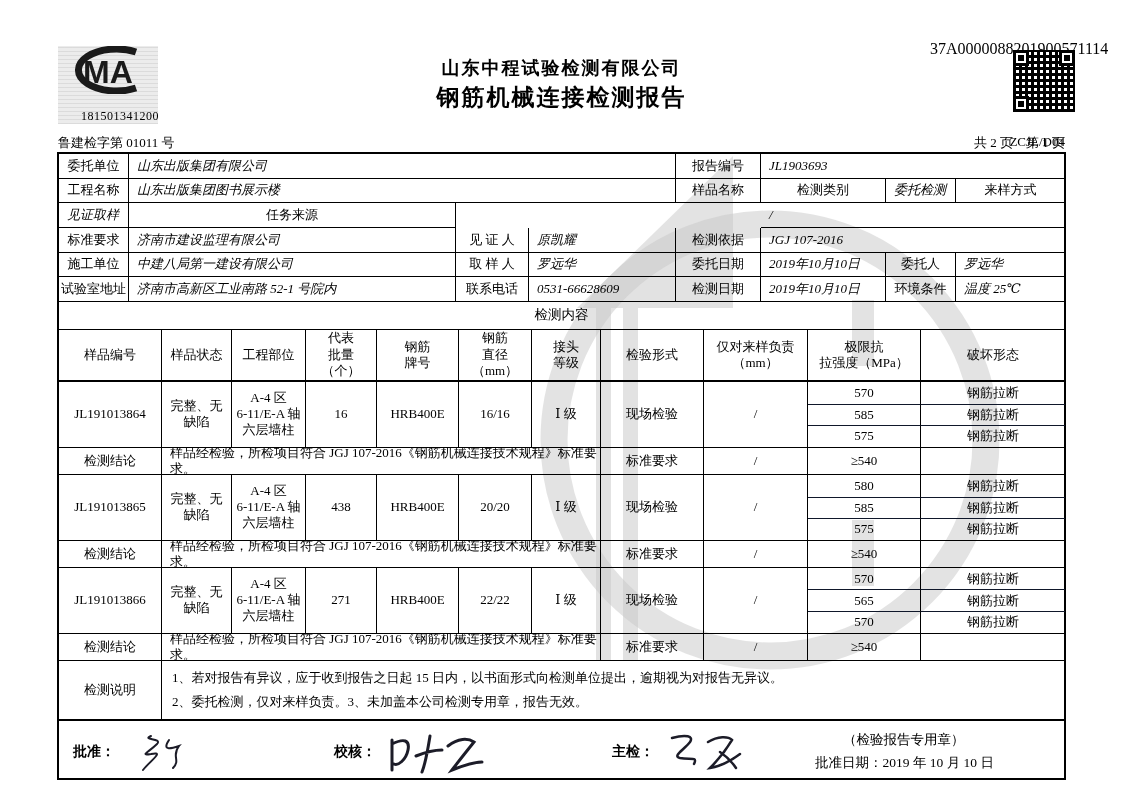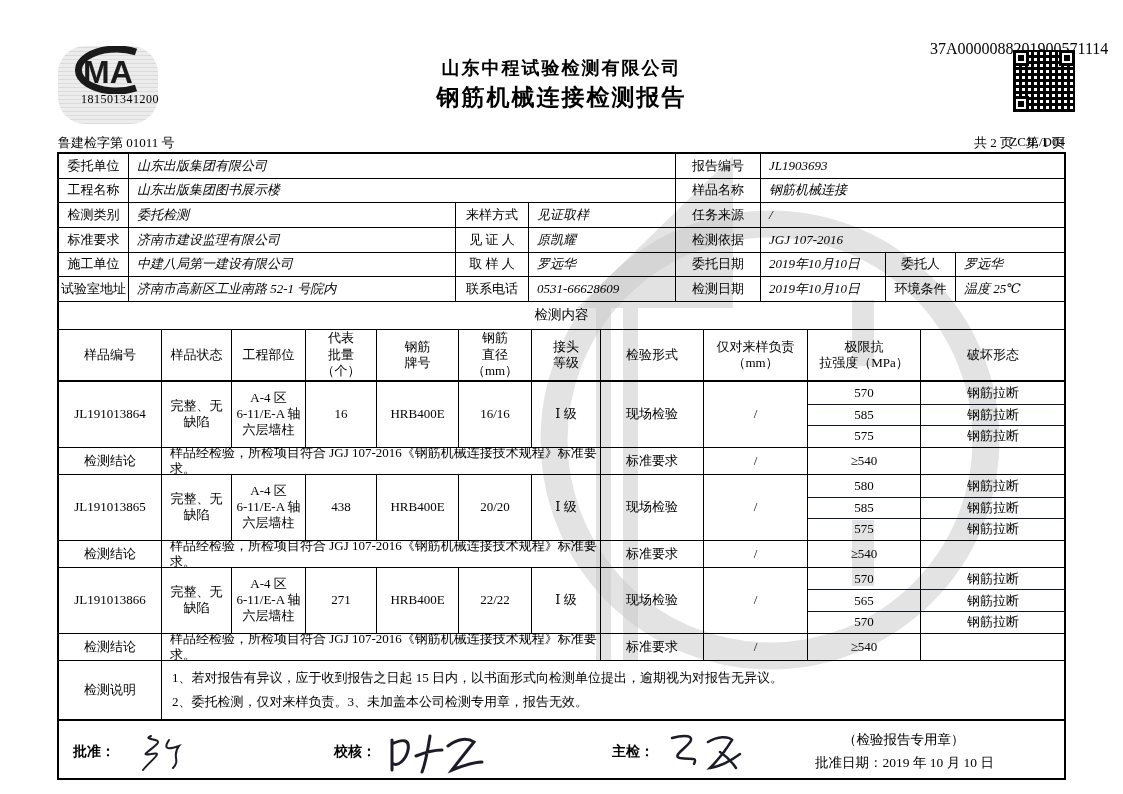--- a/index.html
+++ b/index.html
@@ -8,21 +8,21 @@
   .page { position:relative; width:1123px; height:794px; background:#fff; }
 
   
   .wm { position:absolute; left:0; top:0; z-index:0; pointer-events:none; }
   .content { position:relative; z-index:1; }
 
   
   .cma-box { position:absolute; left:58px; top:46px; width:100px; height:78px;
     background:#ececec;
     background-image:repeating-linear-gradient(0deg, rgba(0,0,0,0.07) 0 1px, transparent 1px 4px);
-    display:flex; flex-direction:column; align-items:center; justify-content:flex-start;border-radius:27px; }
+    display:flex; flex-direction:column; align-items:center; justify-content:space-between; }
   .cma-num { font-size:12px; letter-spacing:0.5px; margin-top:-2px;margin-left:24px; }
   .title-block { position:absolute; left:0; top:56px; width:1123px; text-align:center; }
   .title-company { font-size:18px; font-weight:bold; letter-spacing:2px; }
   .title-report { font-size:23px; font-weight:bold; letter-spacing:2px; margin-top:2px; }
   .doc-number { position:absolute; left:930px; top:40px; font-size:16px; }
   .qr { position:absolute; left:1013px; top:50px; width:62px; height:62px;
     background:
       repeating-linear-gradient(90deg,#000 0 3px,transparent 3px 6px),
       repeating-linear-gradient(0deg,#000 0 3px,#fff 3px 6px); }
   .finder { position:absolute; width:16px; height:16px; background:#fff; border:3px solid #000; }
@@ -127,21 +127,20 @@
 
       <div class="info-grid">
         <div class="cell">委托单位</div>
         <div class="cell val" style="grid-column:2 / span 3">山东出版集团有限公司</div>
         <div class="cell">报告编号</div>
         <div class="cell val last" style="grid-column:6 / span 3">JL1903693</div>
 
         <div class="cell">工程名称</div>
         <div class="cell val" style="grid-column:2 / span 3">山东出版集团图书展示楼</div>
         <div class="cell">样品名称</div>
-        <div class="cell val last" style="grid-column:6 / span 3">钢筋机械连接</div>
 
         <div class="cell">检测类别</div>
         <div class="cell val">委托检测</div>
         <div class="cell">来样方式</div>
         <div class="cell val">见证取样</div>
         <div class="cell">任务来源</div>
         <div class="cell val last" style="grid-column:6 / span 3">/</div>
 
         <div class="cell">标准要求</div>
         <div class="cell val">济南市建设监理有限公司</div>

